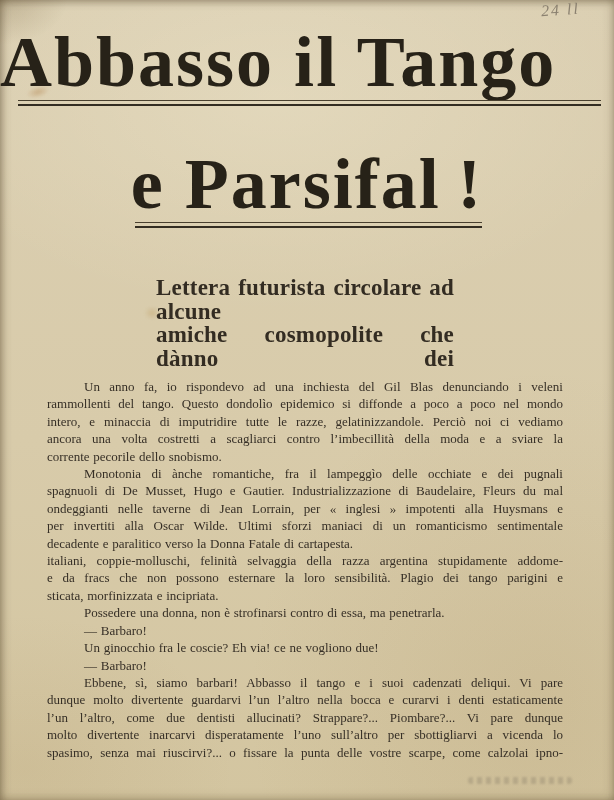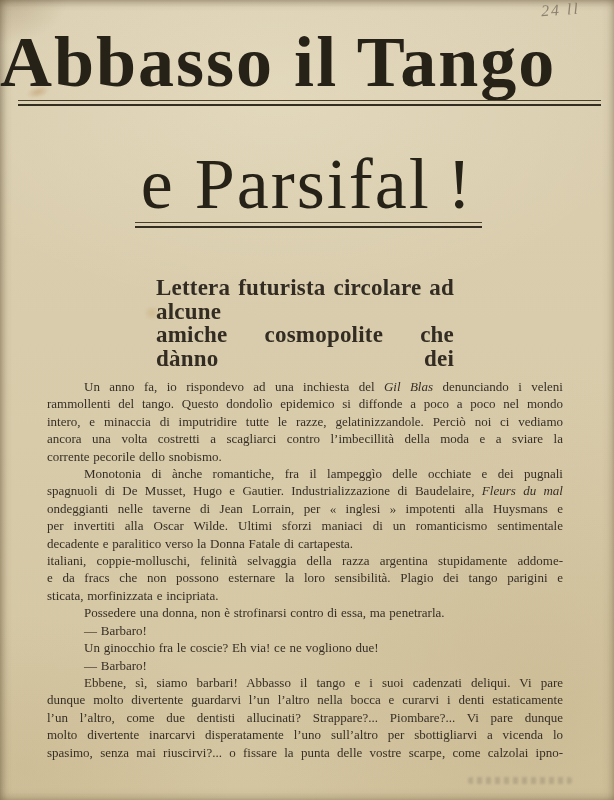--- a/index.html
+++ b/index.html
@@ -48,21 +48,21 @@
     color: #272218;
     white-space: nowrap;
   }
 
   .title2 {
     position: absolute;
     top: 148px; left: 0;
     width: 614px;
     margin: 0;
     text-align: center;
-    font-weight: 400;
+    font-weight: 700;
     font-size: 72px;
     line-height: 72px;
     letter-spacing: 2px;
     color: #272218;
     white-space: nowrap;
   }
 
   .double-rule {
     position: absolute;
     height: 3px;
@@ -90,21 +90,21 @@
     top: 378px; left: 47px;
     width: 516px;
     font-size: 13px;
     line-height: 17.4px;
     color: #362f26;
     word-spacing: 0.5px;
   }
   .body-line { text-align: justify; text-align-last: justify; }
   .body-line.last { text-align-last: left; }
   .body-line.indent { text-indent: 37px; }
-  .it { font-style: italic; }
+  .it { }
 
   .stain1 {
     position: absolute; top: 86px; left: 26px;
     width: 24px; height: 12px; border-radius: 50%;
     background: radial-gradient(ellipse, rgba(165,110,50,0.35), rgba(165,110,50,0) 70%);
     filter: blur(1px);
     transform: rotate(-15deg);
   }
   .stain2 {
     position: absolute; top: 306px; left: 144px;

